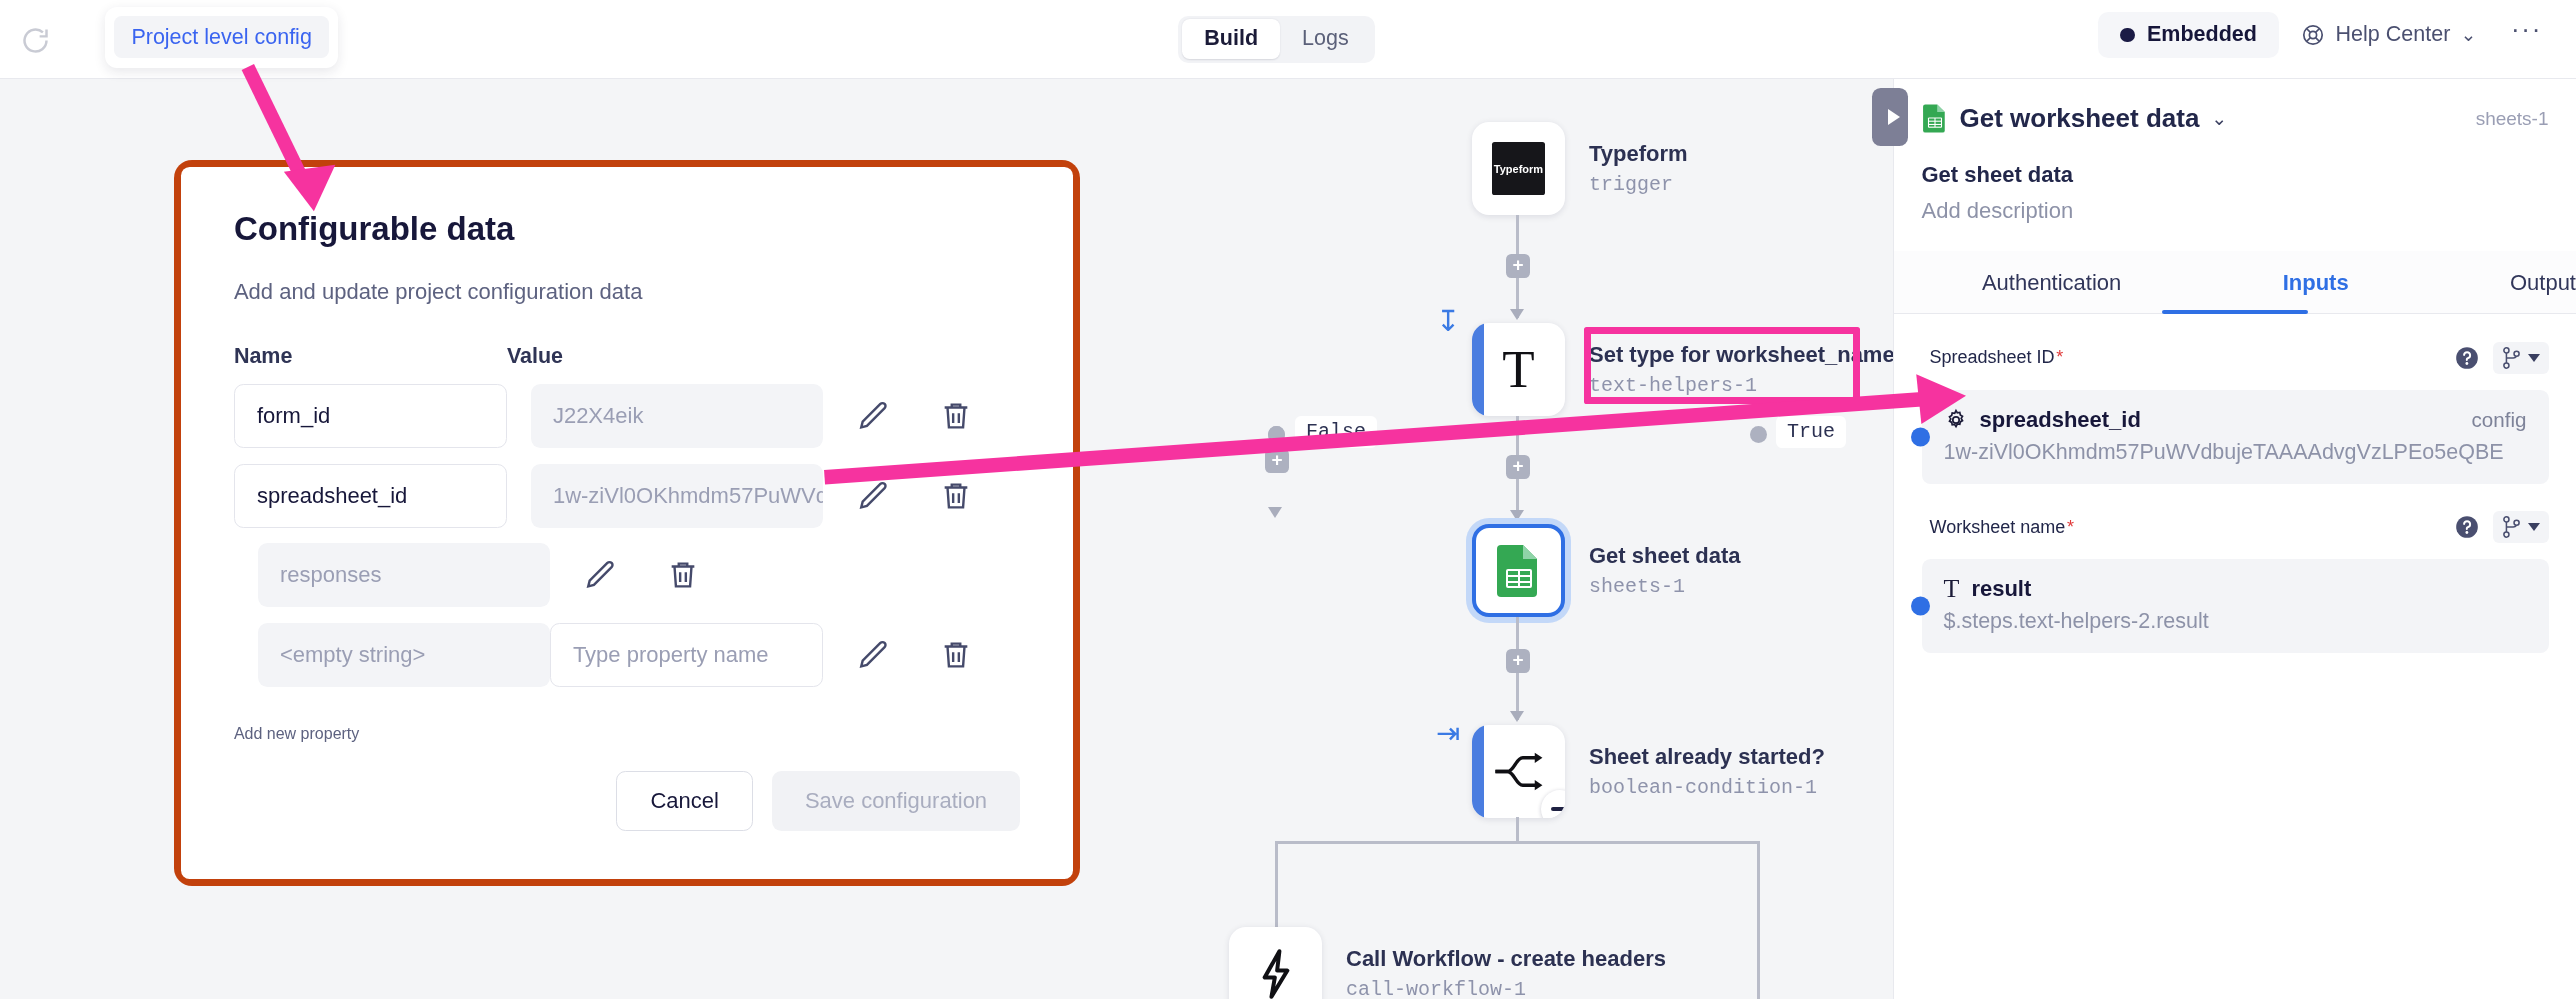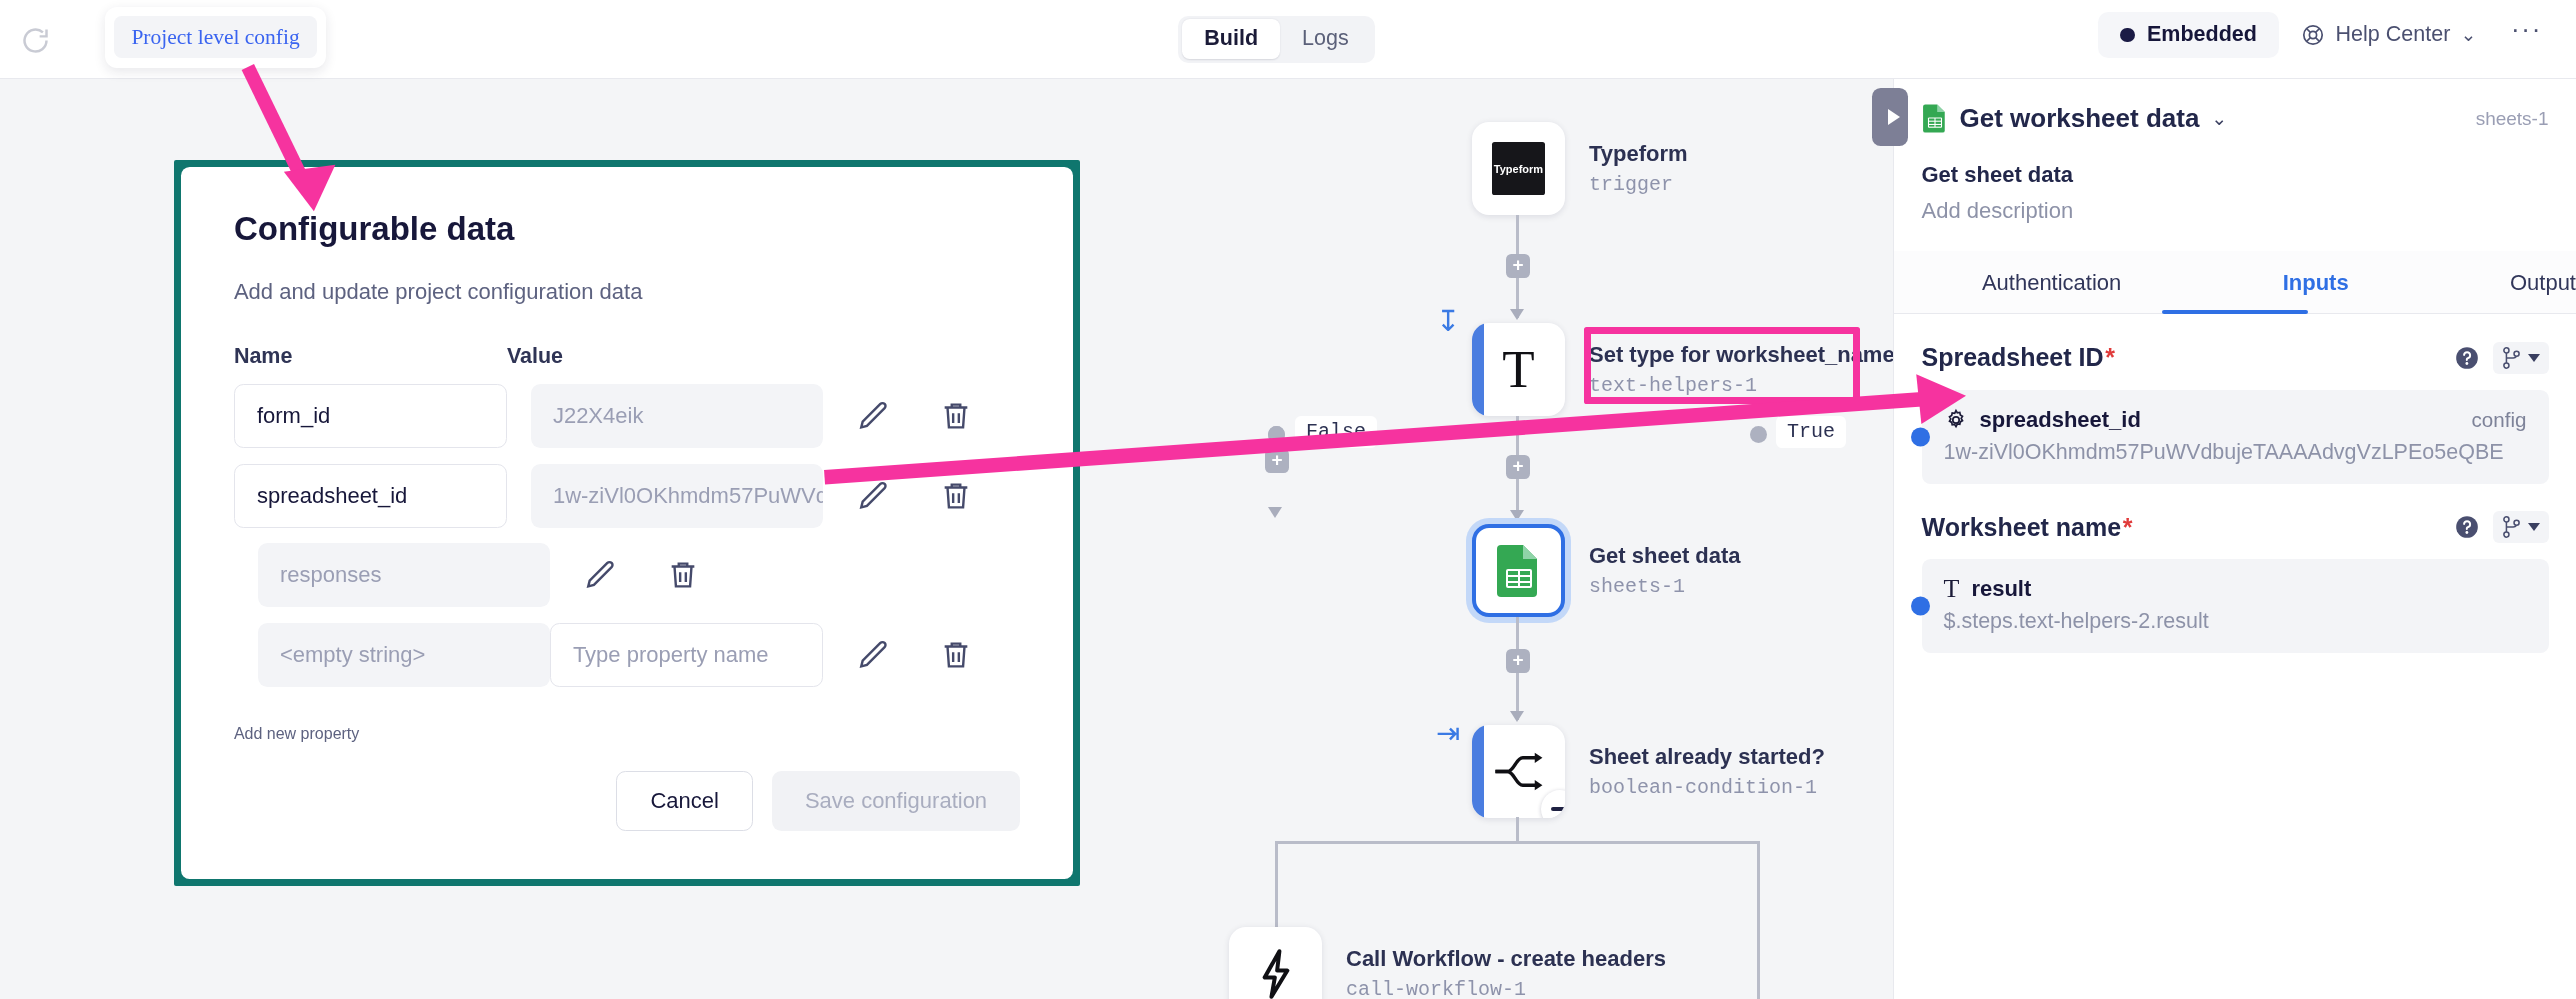--- a/index.html
+++ b/index.html
@@ -48,21 +48,21 @@
   .ellipsis-btn { font-size: 26px; color: #4b5070; cursor: pointer; padding: 3.4px 12px 13.7px 12px; line-height: .4; letter-spacing: 1.7px; }
 
   
   .tooltip-card {
     position: absolute; left: 105px; top: 6.9px; z-index: 40;
     background: #ffffff; border-radius: 12px; padding: 9.4px;
     box-shadow: 0 3.4px 12px rgba(25,25,60,.10);
   }
   .tooltip-inner {
     background: #f3f4f7; border-radius: 7.7px; padding: 8.6px 17px;
-    font-size: 21.5px; color: #3a64f0; white-space: nowrap; font-family: Liberation Serif, serif;
+    font-size: 21.5px; color: #3a64f0; white-space: nowrap;
   }
 
   
   .left-sliver {
     position: absolute; left: -15.5px; top: 93px; width: 31px; height: 113px;
     background: #ffffff; border-radius: 10.3px; box-shadow: 0 0.9px 4.3px rgba(20,20,50,.08);
   }
 
   
   .canvas { position: absolute; left: 0; top: 79px; width: 2016px; height: 920px; background: #f4f5f7; overflow: hidden; }
@@ -123,21 +123,21 @@
   .arrow-head {
     position: absolute; width: 0; height: 0;
     border-left: 7.7px solid transparent; border-right: 7.7px solid transparent;
     border-top: 11px solid #a9adbc;
   }
   .in-arrow { position: absolute; color: #3a7ae4; font-size: 29px; }
 
   
   .modal-frame {
     position: absolute; left: 174px; top: 160px; width: 906px; height: 726px;
-    background: #0f766e; border-radius: 2px; padding: 6.9px; z-index: 30;
+    background: #c2410c; border-radius: 18px; padding: 6.9px; z-index: 30;
   }
   .modal {
     width: 100%; height: 100%; background: #ffffff; border-radius: 8.6px;
     padding: 43px 53px; position: relative;
   }
   .modal-title { font-size: 33px; color: #17173a; font-weight: bold; }
   .modal-desc { font-size: 22px; color: #5d6280; margin-top: 31px; }
 
   .col-headers { display: flex; margin-top: 39px; }
   .col-name { width: 273px; font-size: 21.5px; color: #2f3455; font-weight: bold; }
@@ -204,21 +204,21 @@
     color: #31365a; cursor: pointer; position: relative;
   }
   .tab.active { color: #2f6fe4; font-weight: bold; }
   .tab.active::after {
     content: ""; position: absolute; left: 18%; right: 18%; bottom: -0.9px;
     height: 4.3px; background: #2f6fe4; border-radius: 2.6px;
   }
 
   .field-group { padding: 27.5px 27.5px 0 27.5px; position: relative; }
   .field-label-row { display: flex; align-items: center; }
-  .field-label { font-size: 25px; color: #22274a; font-weight: bold; }
+  .field-label { font-size: 18px; color: #22274a; font-weight: normal; margin-left: 8px; }
   .req-star { color: #e03b3b; margin-left: 1.7px; }
   .field-tools { margin-left: auto; display: flex; align-items: center; gap: 13.7px; }
   .help-circle { width: 26px; height: 26px; color: #4a4f70; cursor: pointer; }
   .var-btn {
     background: #f3f4f7; border-radius: 6px; padding: 5.2px 8.6px;
     display: flex; align-items: center; gap: 6.9px; cursor: pointer;
   }
   .caret-dn { width: 0; height: 0; border-left: 6.9px solid transparent; border-right: 6.9px solid transparent; border-top: 8.6px solid #3a3f60; }
 
   .value-box {

